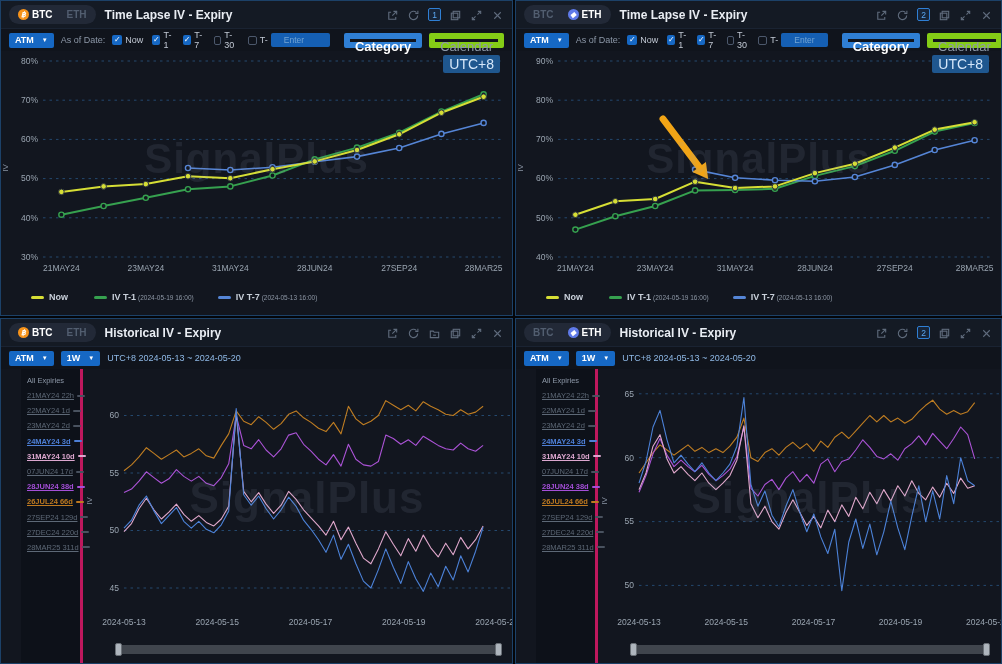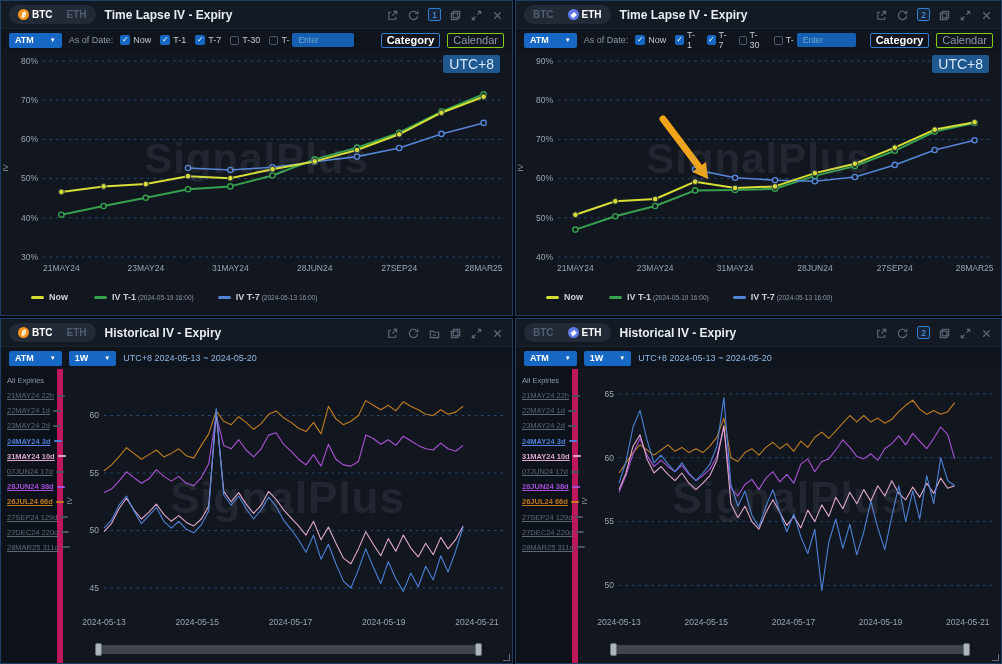--- a/index.html
+++ b/index.html
@@ -12,44 +12,44 @@
   .ptab.on{color:#ffffff;}
   .coin{width:11px;height:11px;border-radius:50%;font-size:7.5px;line-height:11px;text-align:center;color:#fff;font-weight:700;display:inline-block;}
   .cbtc{background:#f7931a;}
   .ceth{background:#5f7ae8;}
   .ptitle{font-size:12px;font-weight:700;color:#e9edf3;white-space:nowrap;}
   .picons{margin-left:auto;display:flex;align-items:center;gap:8px;}
   .ic{width:13px;height:13px;display:inline-block;cursor:pointer;}
   .ic svg{width:13px;height:13px;stroke:#5f6b7c;fill:none;stroke-width:1.2;}
   .numb{min-width:13px;height:13px;border:1px solid #2f7fd4;color:#5aa7f0;font-size:8.5px;line-height:12px;text-align:center;border-radius:2px;background:rgba(47,127,212,.12);cursor:pointer;}
   .ptool{height:22px;flex:0 0 22px;display:flex;align-items:center;gap:7px;padding:0 8px;background:#10141c;}
-  .dd{background:#1668c4;color:#fff;font-size:9px;font-weight:700;height:15px;display:flex;align-items:center;gap:16px;padding:0 6px;border-radius:2px;cursor:pointer;}
+  .dd{background:#1668c4;color:#fff;font-size:9px;font-weight:700;height:15px;display:flex;align-items:center;gap:8px;padding:0 6px;border-radius:2px;cursor:pointer;}
   .car{font-size:6px;font-style:normal;}
   .aslbl{color:#8d98a8;font-size:9px;white-space:nowrap;}
   .checks{display:flex;align-items:center;gap:9px;}
   .chk{display:flex;align-items:center;gap:3px;cursor:pointer;}
   .box{width:10px;height:10px;border-radius:2px;background:#1668c4;color:#fff;font-size:8px;line-height:10px;text-align:center;}
   .box.off{background:transparent;border:1px solid #4c586c;width:9px;height:9px;}
   .clab{color:#c2c9d4;font-size:9px;}
-  .enter{background:#1668c4;color:#7db4e8;font-size:8.5px;width:62px;height:14px;line-height:14px;padding:0 6px;border-radius:2px;margin-left:-4px;opacity:.9;cursor:text;}
+  .enter{background:#1668c4;color:#7db4e8;font-size:8.5px;width:62px;height:14px;line-height:14px;padding:0 13px;border-radius:2px;margin-left:-4px;opacity:.9;cursor:text;}
   .sp{flex:1;}
-  .cat{height:15px;font-size:11px;padding:0 5px;background:transparent;border:1px solid #84cc16;color:#8d98a8;border-radius:2px;font-family:"Liberation Sans",sans-serif;cursor:pointer;}
+  .cat{height:15px;font-size:13px;padding:0 5px;background:transparent;border:6px solid #84cc16;color:#8d98a8;border-radius:2px;font-family:"Liberation Sans",sans-serif;cursor:pointer;}
   .cat.on{border-color:#2f7fd4;color:#fff;font-weight:700;}
   .cwrap{position:relative;flex:0 0 234px;}
   .cwrap svg{display:block;}
   .ivl{position:absolute;left:1px;top:50%;transform:translateY(-50%) rotate(-90deg);font-size:8px;color:#8d98a8;}
   .utc{position:absolute;top:4px;right:12px;background:#1f578f;color:#d5e7fa;font-size:14px;padding:1px 6px;border-radius:2px;}
   .wm{position:absolute;left:0;right:0;top:46%;transform:translateY(-50%);text-align:center;font-size:42px;font-weight:700;color:rgba(150,160,178,.12);letter-spacing:1px;pointer-events:none;}
   .plegend{display:flex;align-items:center;gap:24px;padding-left:30px;flex:0 0 24px;}
   .li{display:flex;align-items:center;gap:5px;}
   .ld{width:13px;height:3px;border-radius:1.5px;display:inline-block;}
   .ln{font-size:9px;color:#c9d0da;font-weight:600;}
   .ls{font-size:6.5px;color:#8d97a5;margin-left:-3px;}
   .bbody{display:flex;flex:1;}
-  .sb{width:62px;flex:0 0 62px;background:#0d1119;border-right:6px solid #be185d;padding:4px 0 12px 6px;}
+  .sb{width:62px;flex:0 0 62px;background:#0d1119;border-right:3px solid #be185d;padding:4px 0 12px 6px;margin-left:20px;}
   .sbh{font-size:7.5px;color:#8d98a8;height:15px;line-height:15px;}
   .exp{display:flex;align-items:center;height:15.2px;font-size:7.5px;gap:3px;cursor:pointer;}
   .exp .el{white-space:nowrap;text-decoration:underline;}
   .ed{width:8px;height:2px;border-radius:1px;flex:0 0 8px;display:inline-block;}
   .exp.sel{font-weight:700;}
   .cwrap2{position:relative;flex:1;}
   .cwrap2 svg{display:block;}
   .ivl2{position:absolute;left:3px;top:45%;transform:translateY(-50%) rotate(-90deg);font-size:8px;color:#8d98a8;}
   .wm2{font-size:44px;top:44%;}
   .slider{position:relative;height:9px;background:#40454d;border-radius:5px;margin-left:33px;margin-top:4px;cursor:pointer;}

